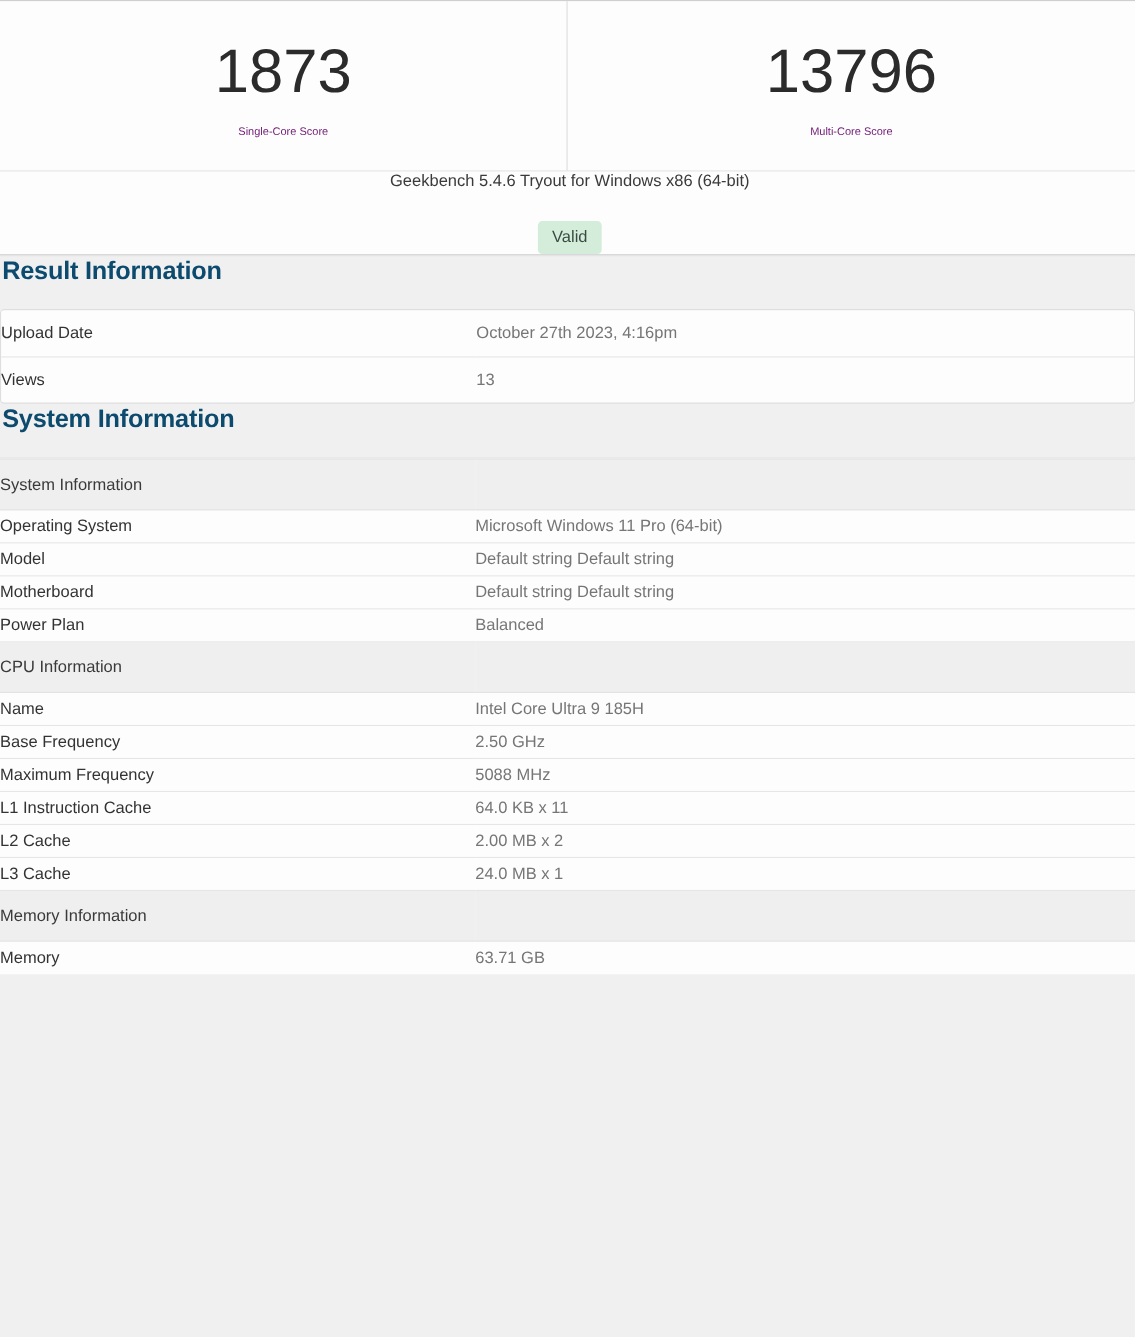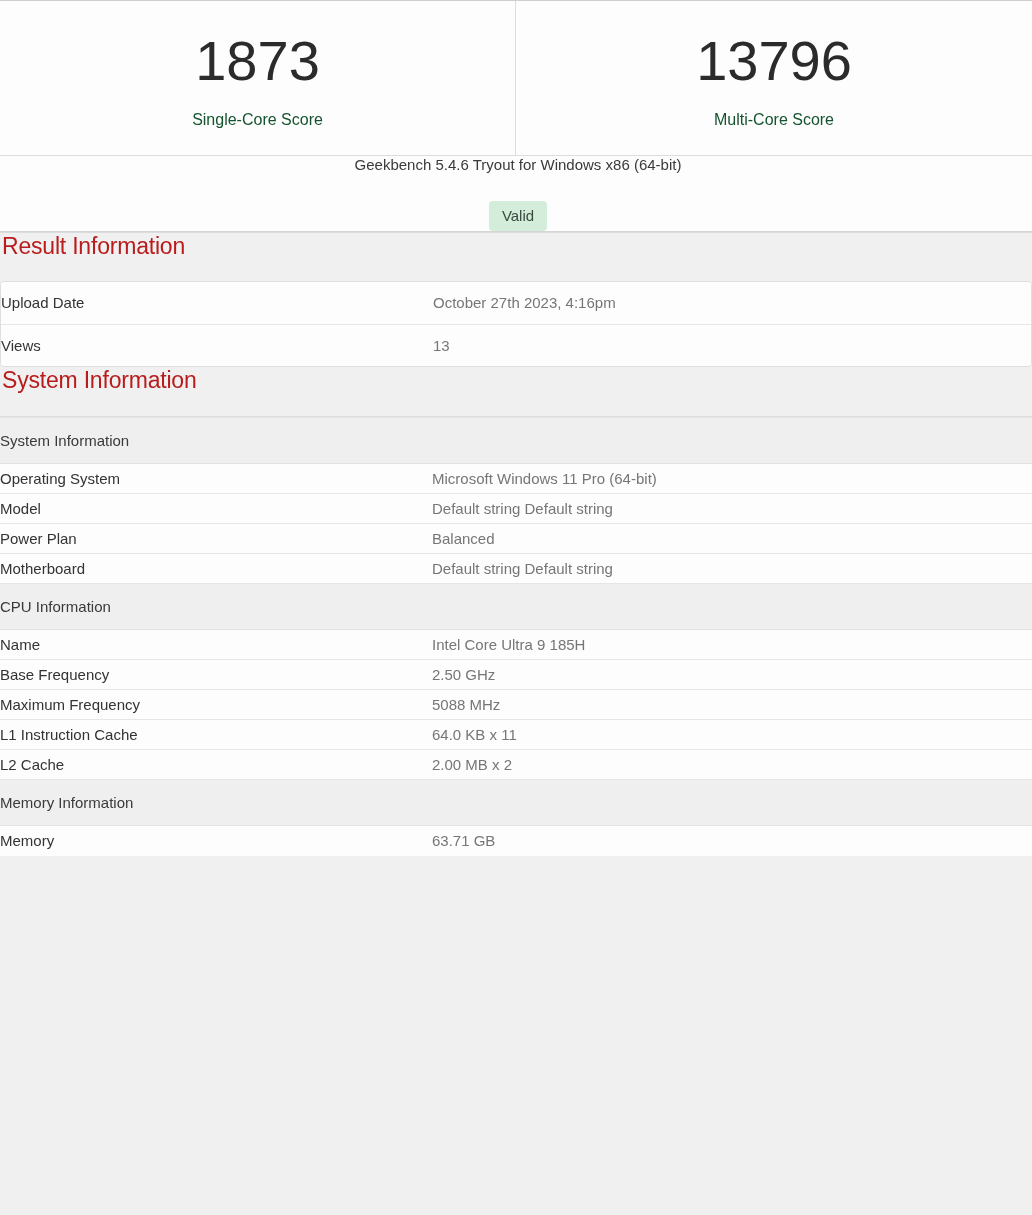--- a/index.html
+++ b/index.html
@@ -39,22 +39,22 @@
   .score-cell.left { border-right: 1px solid #dddddd; }
   .score-value {
     font-size: 56px;
     font-weight: 300;
     color: #2b2b2b;
     line-height: 1.0;
     letter-spacing: 0px;
   }
   .score-label {
     margin-top: 22px;
-    font-size: 16px;
-    color: #14532d;
+    font-size: 10px;
+    color: #701a75;
     font-weight: 400;
   }
 
   .version-row {
     height: 76px;
     display: flex;
     align-items: center;
     justify-content: space-between;
     padding: 0 18px 0 22px;
     background: #fdfdfd;
@@ -70,22 +70,22 @@
     color: #3b4a41;
     font-size: 15px;
     padding: 7px 13px 8px 13px;
     border-radius: 4px;
     line-height: 1;
   }
 
   
   h2.section-title {
     font-size: 23px;
-    font-weight: normal;
-    color: #b91c1c;
+    font-weight: bold;
+    color: #0c4a6e;
     margin: 0;
     padding: 0 0 0 2px;
     letter-spacing: -0.2px;
   }
   .sp-result-title { margin-top: 55px; }
   .sp-system-title { margin-top: 52px; }
 
   
   table.info {
     width: 100%;
@@ -187,26 +187,26 @@
           </tr>
           <tr>
             <td class="k">Operating System</td>
             <td class="v">Microsoft Windows 11 Pro (64-bit)</td>
           </tr>
           <tr>
             <td class="k">Model</td>
             <td class="v">Default string Default string</td>
           </tr>
           <tr>
+            <td class="k">Motherboard</td>
+            <td class="v">Default string Default string</td>
+          </tr>
+          <tr>
             <td class="k">Power Plan</td>
             <td class="v">Balanced</td>
-          </tr>
-          <tr>
-            <td class="k">Motherboard</td>
-            <td class="v">Default string Default string</td>
           </tr>
           <tr class="group">
             <td class="k">CPU Information</td>
             <td class="v"></td>
           </tr>
           <tr>
             <td class="k">Name</td>
             <td class="v">Intel Core Ultra 9 185H</td>
           </tr>
           <tr>
@@ -218,20 +218,24 @@
             <td class="v">5088 MHz</td>
           </tr>
           <tr>
             <td class="k">L1 Instruction Cache</td>
             <td class="v">64.0 KB x 11</td>
           </tr>
           <tr>
             <td class="k">L2 Cache</td>
             <td class="v">2.00 MB x 2</td>
           </tr>
+          <tr>
+            <td class="k">L3 Cache</td>
+            <td class="v">24.0 MB x 1</td>
+          </tr>
           <tr class="group">
             <td class="k">Memory Information</td>
             <td class="v"></td>
           </tr>
           <tr>
             <td class="k">Memory</td>
             <td class="v">63.71 GB</td>
           </tr>
         </tbody>
     </table>

